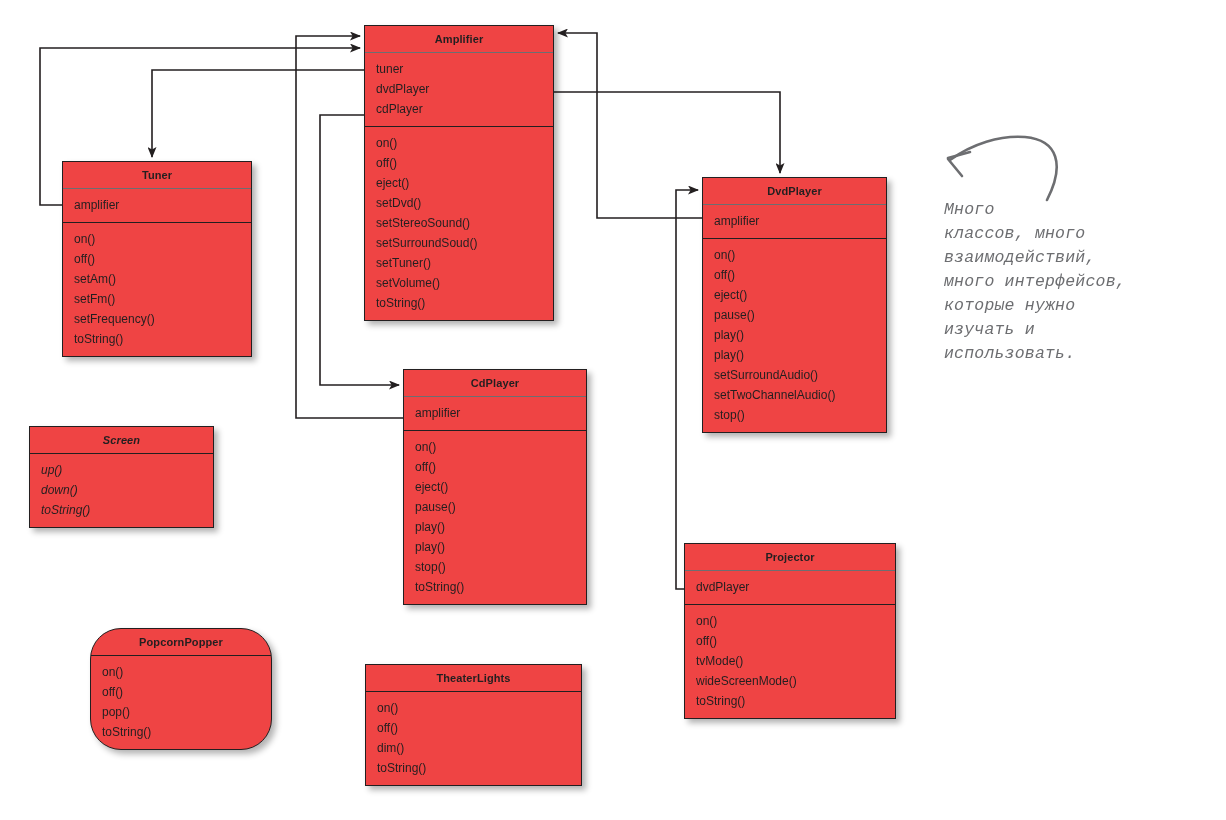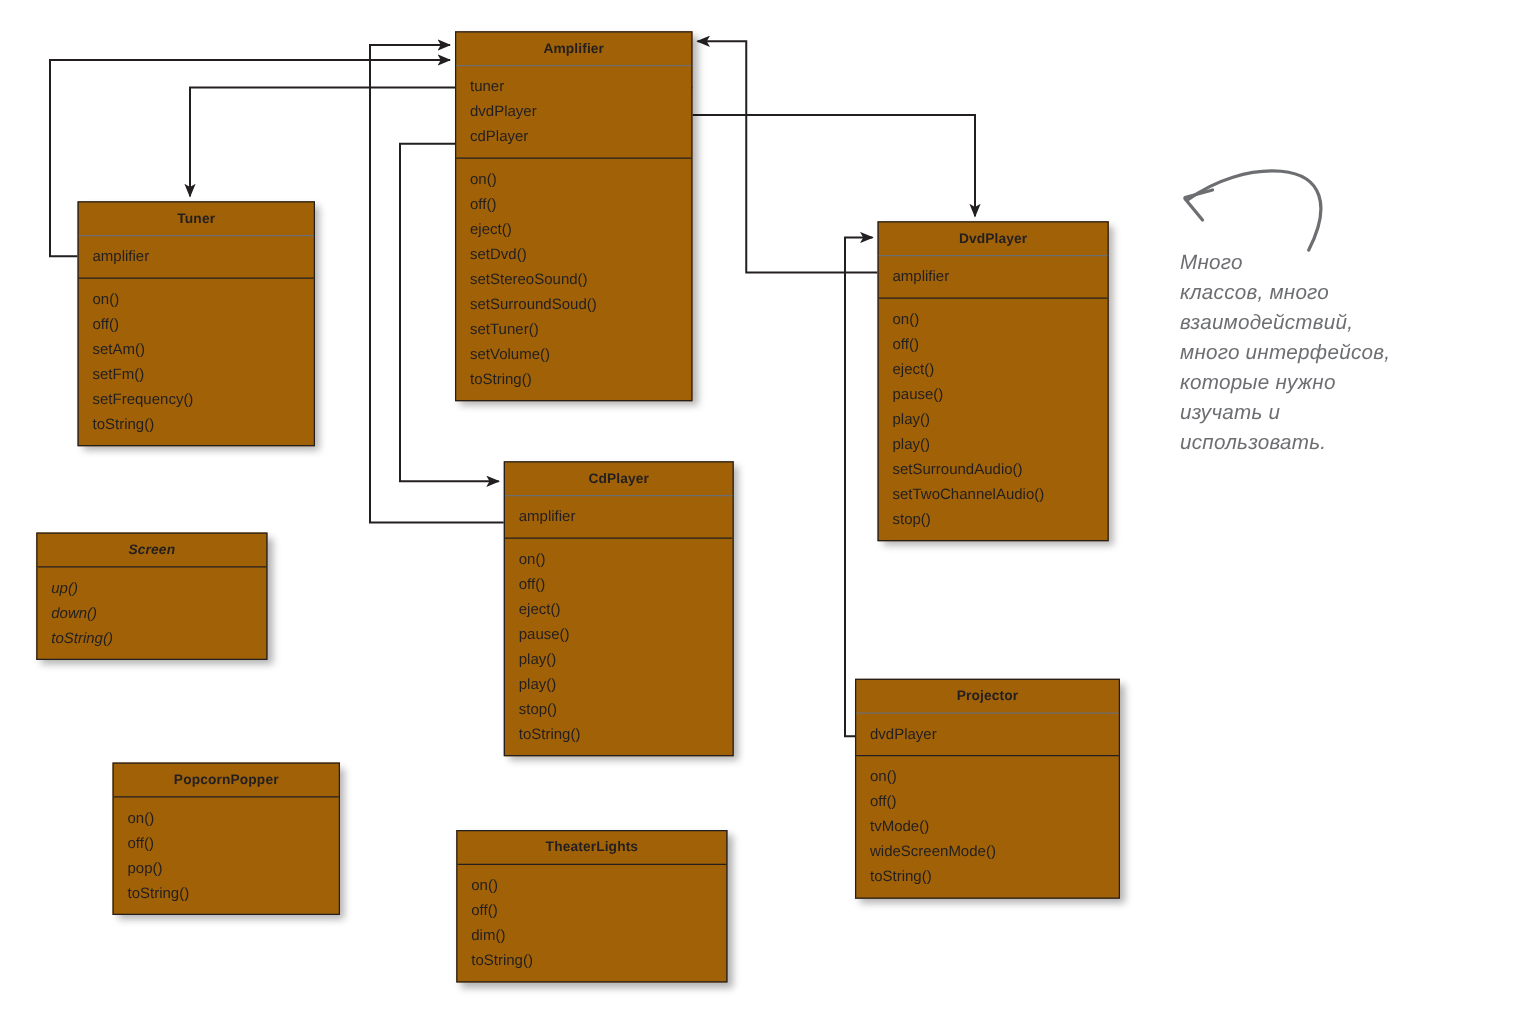--- a/index.html
+++ b/index.html
@@ -8,21 +8,21 @@
     background:#ffffff;
     font-family:"Liberation Sans", sans-serif;
     position:relative;
     overflow:hidden;
   }
   #canvas{position:absolute;left:0;top:0;width:1226px;height:820px;}
   svg#wires{position:absolute;left:0;top:0;width:1226px;height:820px;pointer-events:none;}
 
   .uml{
     position:absolute;
-    background:#a16207;
+    background:#ef4444;
     border:1px solid #231f20;
     box-shadow:4px 4px 6px rgba(0,0,0,0.30);
     box-sizing:border-box;
   }
   .uml .title{
     text-align:center;
     font-size:11px;
     font-weight:bold;
     color:#231f20;
     padding:7px 4px 7px 4px;
@@ -43,21 +43,21 @@
     padding:2.5px 0 2.5px 11px;
     line-height:15px;
     white-space:nowrap;
   }
   .note{
     position:absolute;
     color:#6d6e71;
     font-size:16.5px;
     font-style:italic;
     line-height:24px;
-    font-family:Liberation Sans, sans-serif;
+    font-family:Liberation Mono, monospace;
     white-space:pre-line;
     letter-spacing:0.2px;
   }
 </style>
 </head>
 <body>
 
 <div id="canvas">
 
   <svg id="wires" viewBox="0 0 1226 820" xmlns="http://www.w3.org/2000/svg">
@@ -187,21 +187,21 @@
     <div class="sep hard"></div>
     <div class="ops">
       <div class="row">on()</div>
       <div class="row">off()</div>
       <div class="row">tvMode()</div>
       <div class="row">wideScreenMode()</div>
       <div class="row">toString()</div>
     </div>
   </div>
 
-  <div class="uml" style="left:90px;top:610px;width:182px;">
+  <div class="uml" style="left:90px;top:628px;width:182px;border-radius:31px;">
     <div class="title">PopcornPopper</div>
     <div class="sep hard"></div>
     <div class="ops">
       <div class="row">on()</div>
       <div class="row">off()</div>
       <div class="row">pop()</div>
       <div class="row">toString()</div>
     </div>
   </div>
 

